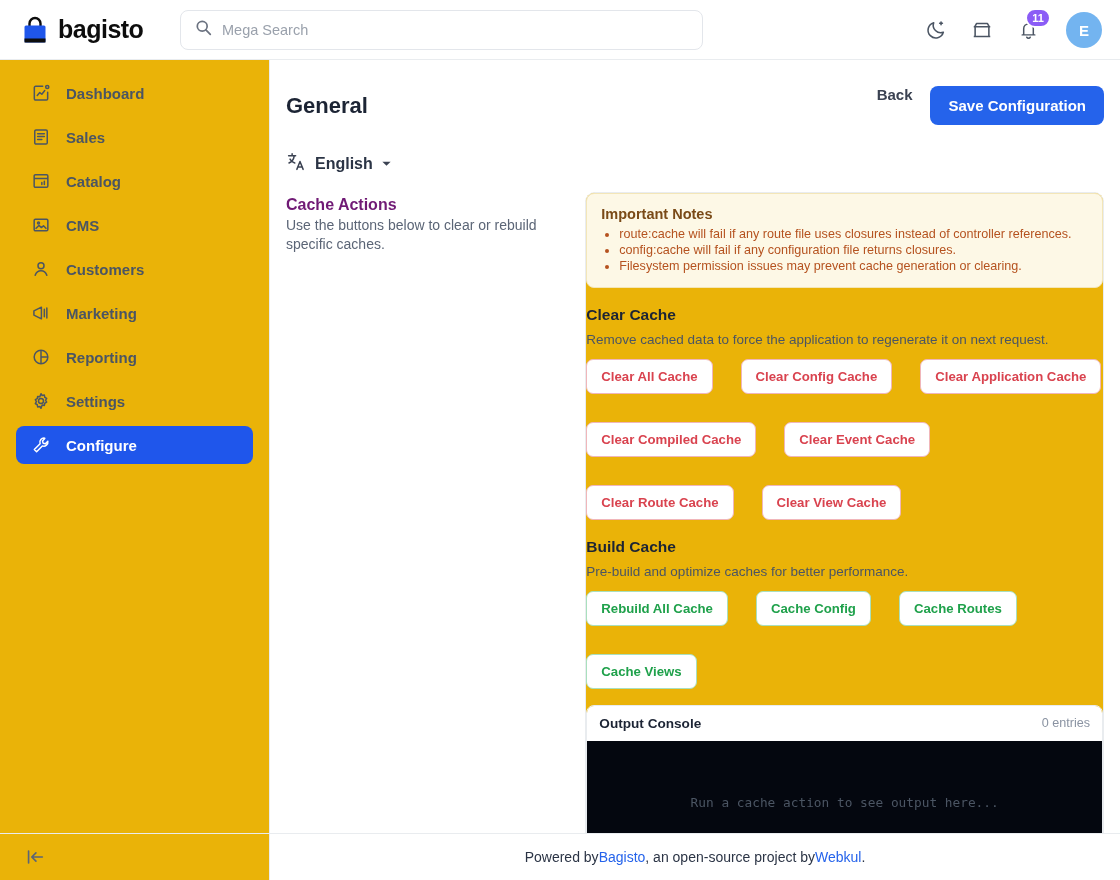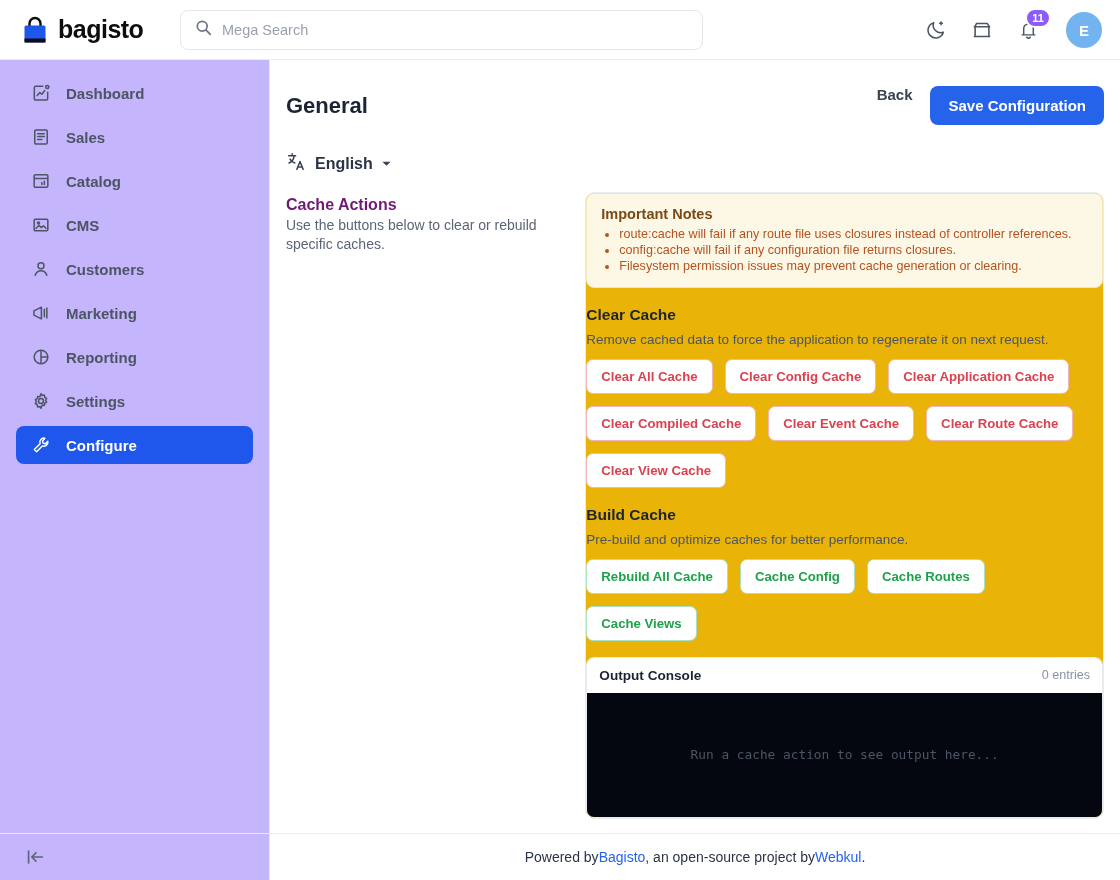--- a/index.html
+++ b/index.html
@@ -53,21 +53,21 @@
     width: 36px; height: 36px; border-radius: 50%;
     background: #73b4f0; color: #fff;
     font-size: 15px; font-weight: 700;
     display: flex; align-items: center; justify-content: center;
     cursor: pointer; margin-left: 4px;
   }
 
   
   .sidebar {
     position: absolute; top: 60px; left: 0; width: 270px; height: 820px;
-    background: #c4b5fd; border-right: 1px solid #e9ecef;
+    background: #eab308; border-right: 1px solid #e9ecef;
   }
   .nav { padding: 14px 16px 0 16px; }
   .nav-item {
     display: flex; align-items: center; gap: 14px;
     height: 38px; padding: 0 14px; margin-bottom: 6px;
     border-radius: 8px; cursor: pointer;
     color: #4b5563; font-size: 15px; font-weight: 600;
   }
   .nav-item .nav-ico { width: 22px; height: 22px; flex: 0 0 22px; display:flex; align-items:center; justify-content:center; }
   .nav-item.active { background: #1f56eb; color: #ffffff; }
@@ -121,21 +121,21 @@
     background: #fdf8e6; border: 1px solid #f3e6b8; border-radius: 8px;
     padding: 12px 14px 12px 14px;
   }
   .notes-title { font-size: 14.5px; font-weight: 700; color: #7a4a17; margin-bottom: 4px; }
   .notes ul { margin: 0 0 0 18px; }
   .notes li { font-size: 12.6px; color: #b5521f; line-height: 1.29; }
 
   .block-title { font-size: 15.5px; font-weight: 700; color: #1c2434; margin: 18px 0 8px 0; }
   .block-desc { font-size: 13.5px; color: #4b5563; margin-bottom: 12px; }
 
-  .btn-row { display: flex; flex-wrap: wrap; gap: 12px; }
+  .btn-row { display: flex; flex-wrap: wrap; gap: 28px; }
   .btn-outline {
     font-family: "Liberation Sans", sans-serif;
     font-size: 13.2px; font-weight: 700;
     padding: 9px 14px; border-radius: 7px; background: #fff;
     cursor: pointer;
   }
   .btn-danger { color: #d9434f; border: 1px solid #f0b6ba; }
   .btn-success { color: #1fa14b; border: 1px solid #a9e0bd; }
 
   .console-box { margin-top: 16px; border: 1px solid #e9ecef; border-radius: 8px; overflow: hidden; }

